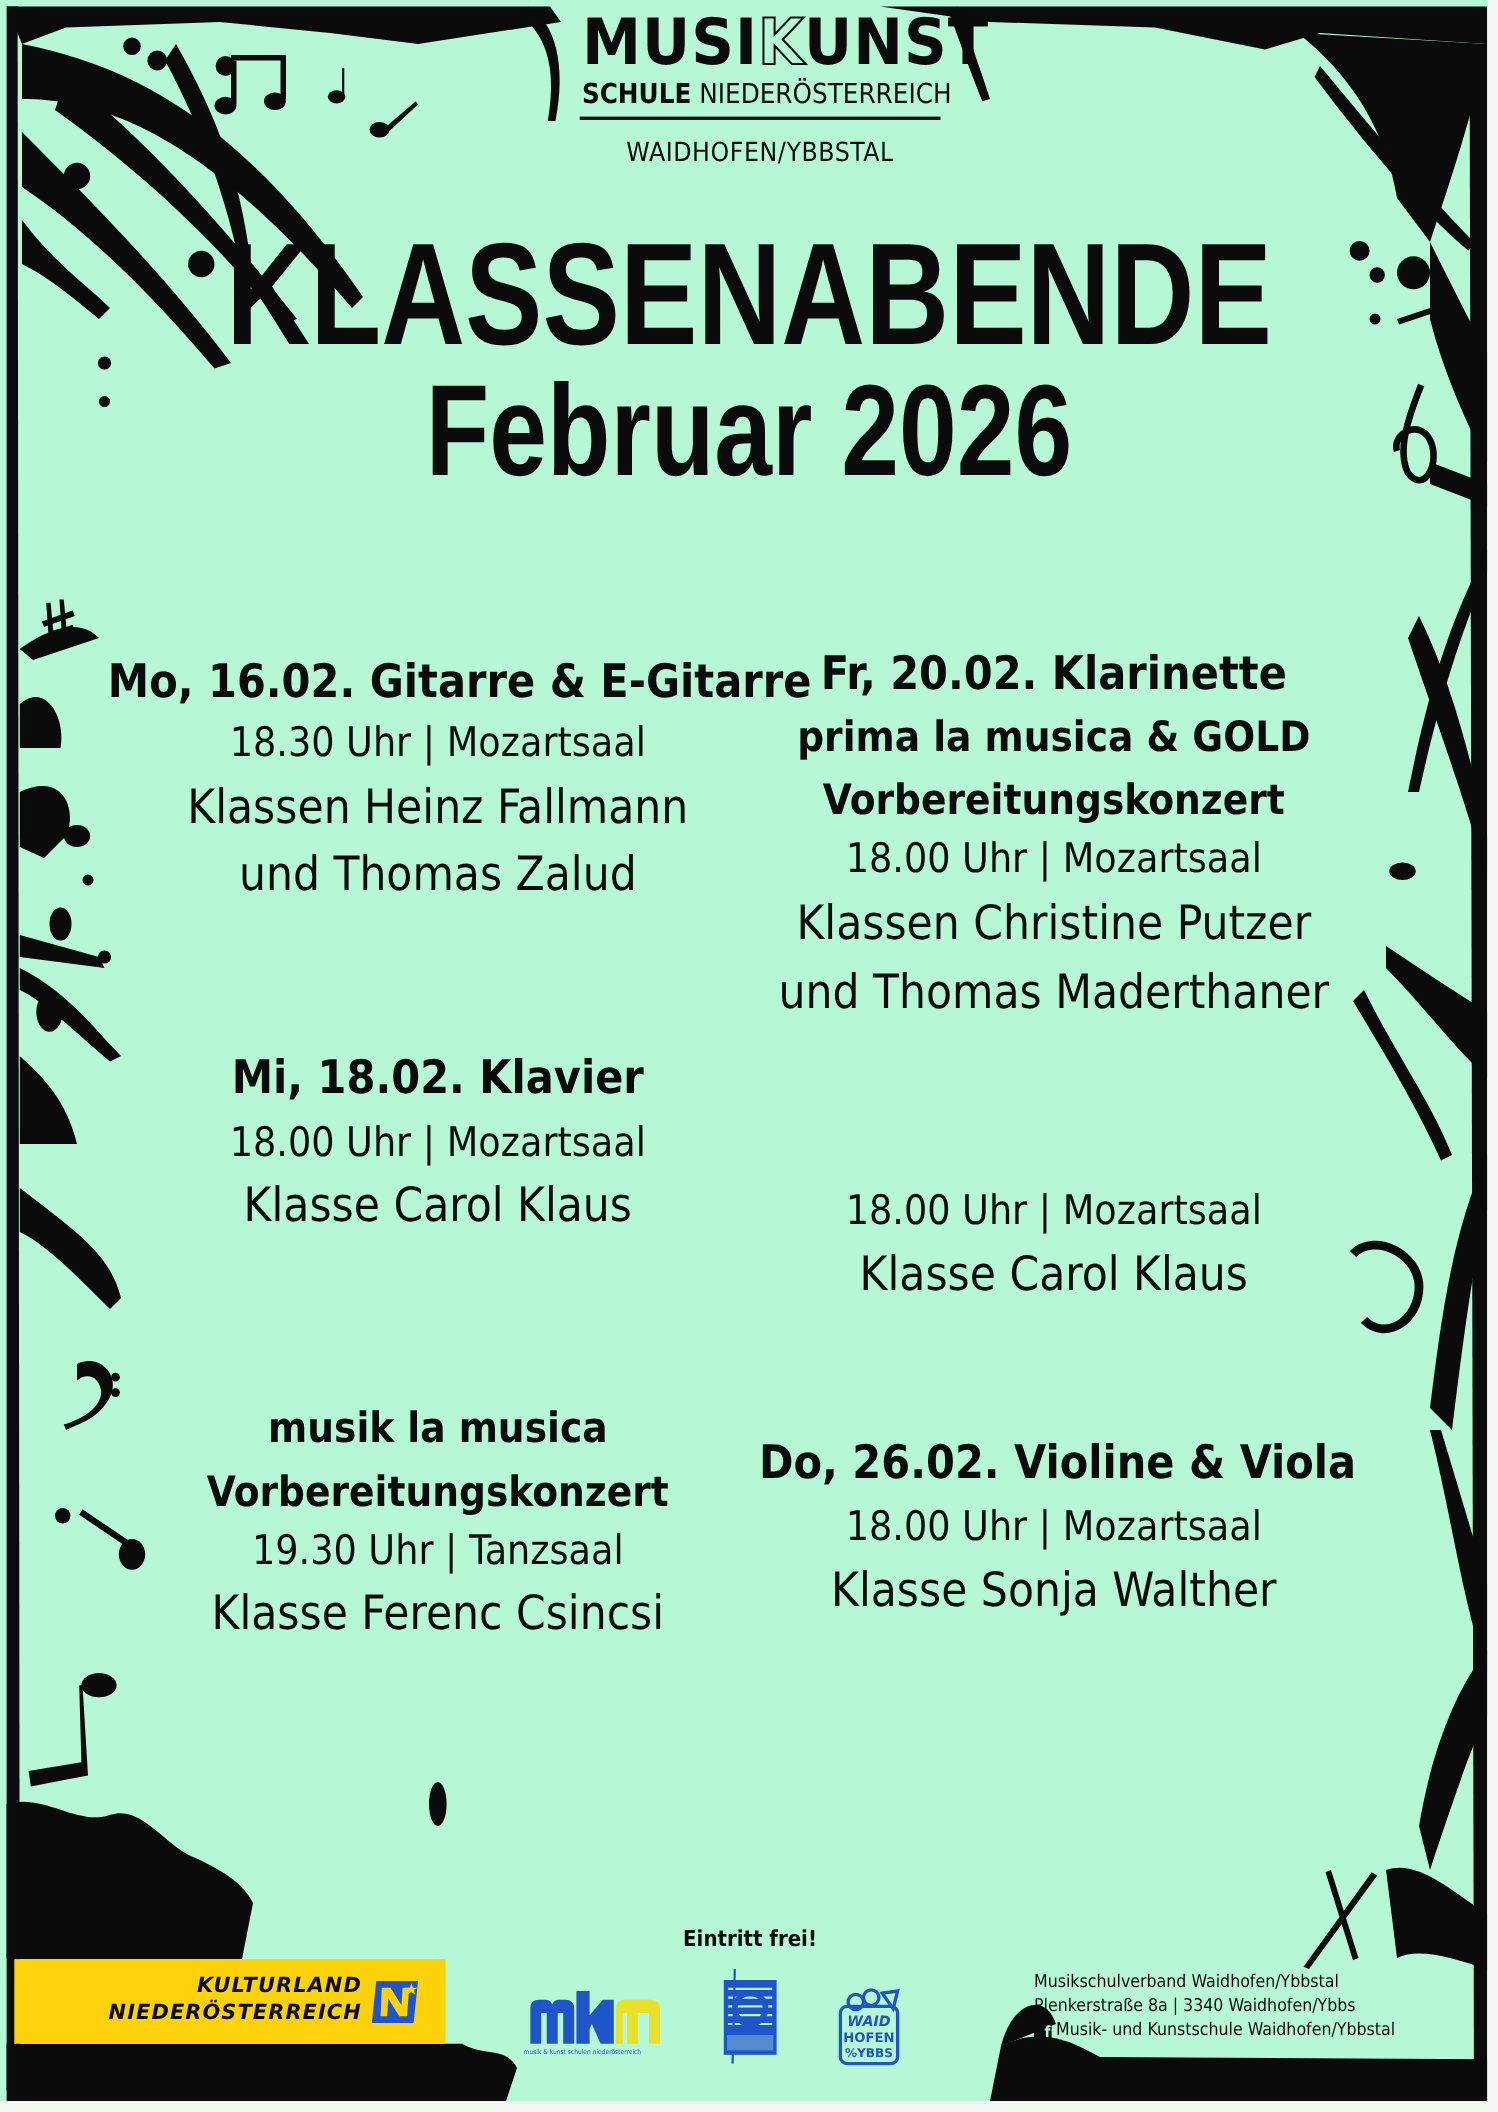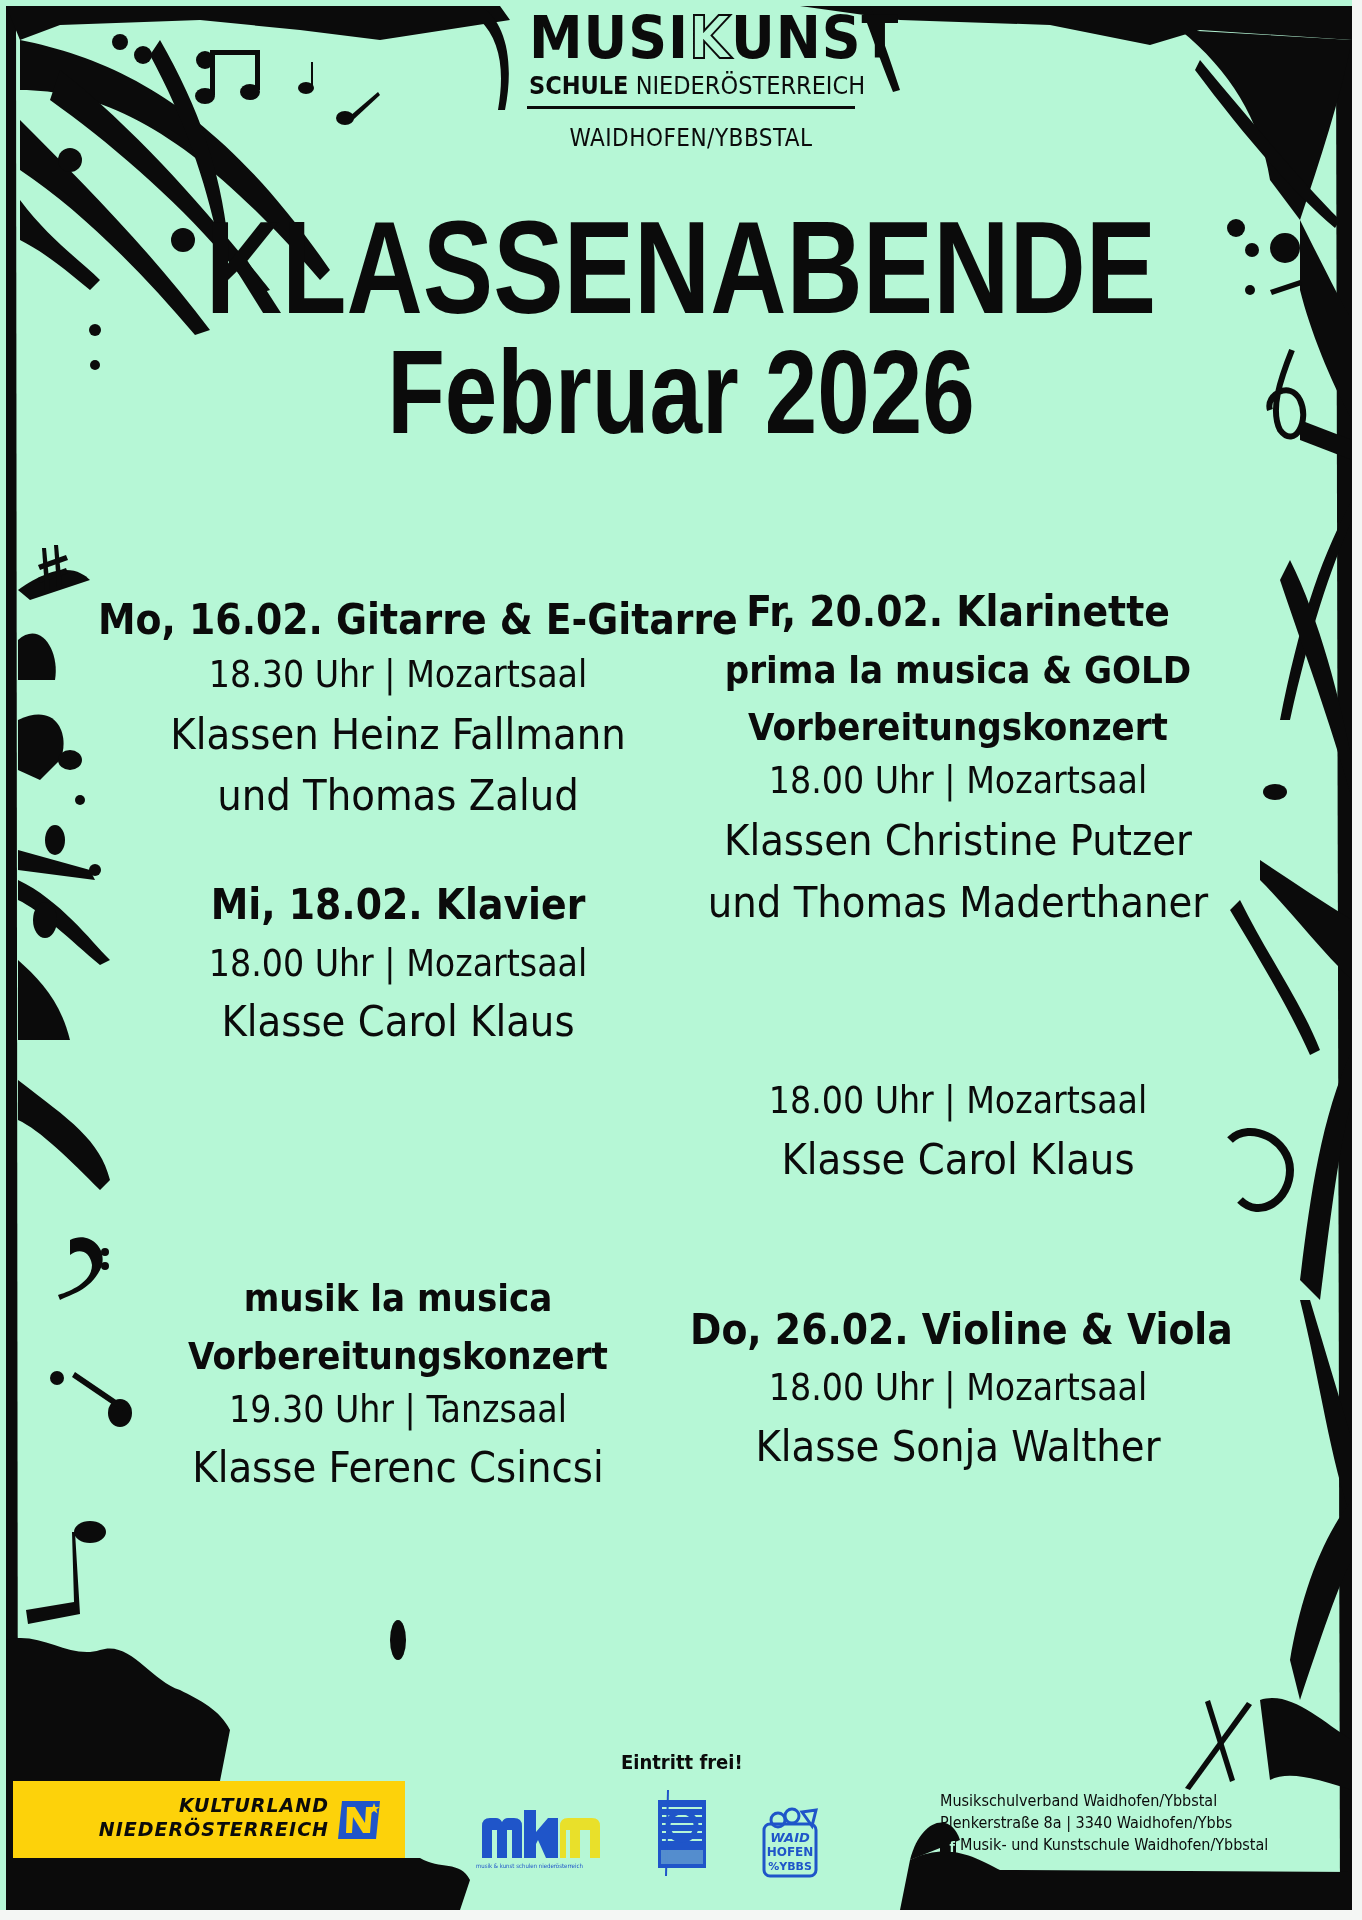--- a/index.html
+++ b/index.html
@@ -190,21 +190,21 @@
   <div class="abs title1 center">KLASSENABENDE</div>
   <div class="abs title2 center">Februar 2026</div>
 
   <div class="abs col-left" style="top:596px;height:240px;">
     <div class="line ev-head" style="top:0;">Mo, 16.02. Gitarre &amp; E-Gitarre</div>
     <div class="line ev-time" style="top:56px;">18.30 Uhr | Mozartsaal</div>
     <div class="line ev-teacher" style="top:173px;">und Thomas Zalud</div>
     <div class="line ev-teacher" style="top:112px;">Klassen Heinz Fallmann</div>
   </div>
 
-  <div class="abs col-left" style="top:881px;height:170px;">
+  <div class="abs col-left" style="top:956px;height:170px;">
     <div class="line ev-head" style="top:0;">Mi, 18.02. Klavier</div>
     <div class="line ev-time" style="top:60px;">18.00 Uhr | Mozartsaal</div>
     <div class="line ev-teacher" style="top:114px;">Klasse Carol Klaus</div>
   </div>
 
   <div class="abs col-left" style="top:1217px;height:290px;">
     <div class="line ev-sub" style="top:58px;">musik la musica</div>
     <div class="line ev-sub" style="top:116px;">Vorbereitungskonzert</div>
     <div class="line ev-time" style="top:170px;">19.30 Uhr | Tanzsaal</div>
     <div class="line ev-teacher" style="top:224px;">Klasse Ferenc Csincsi</div>

